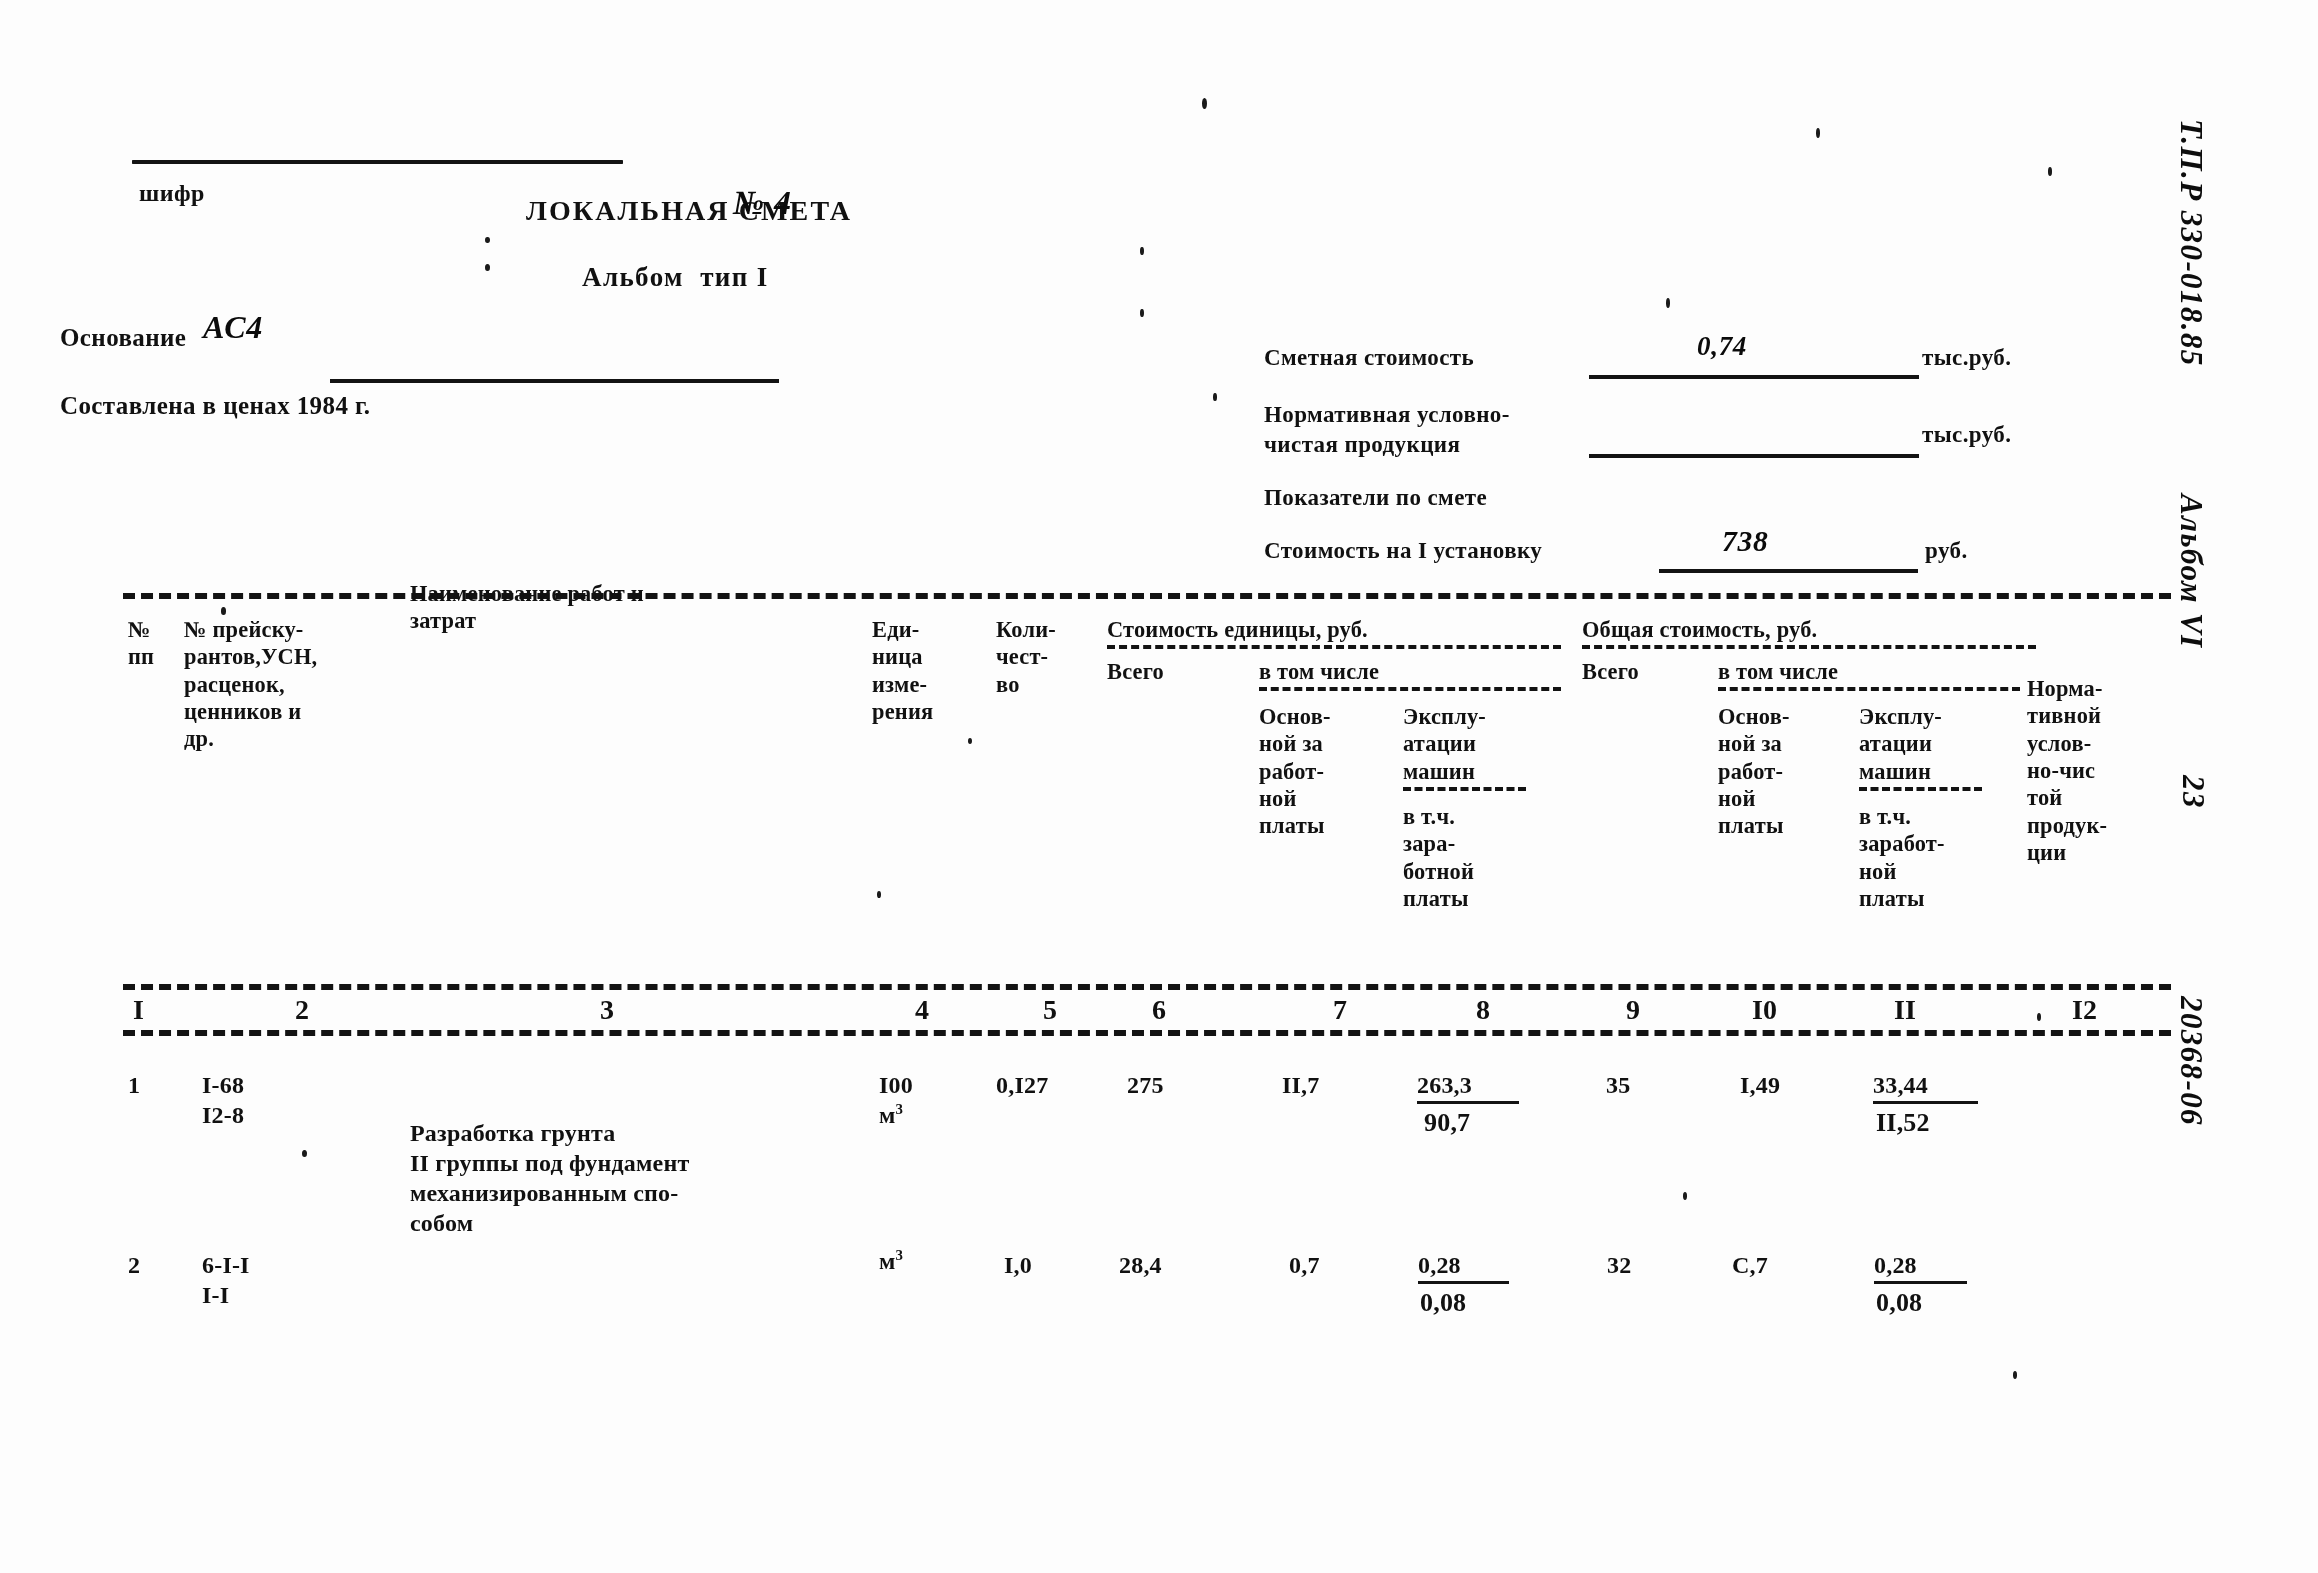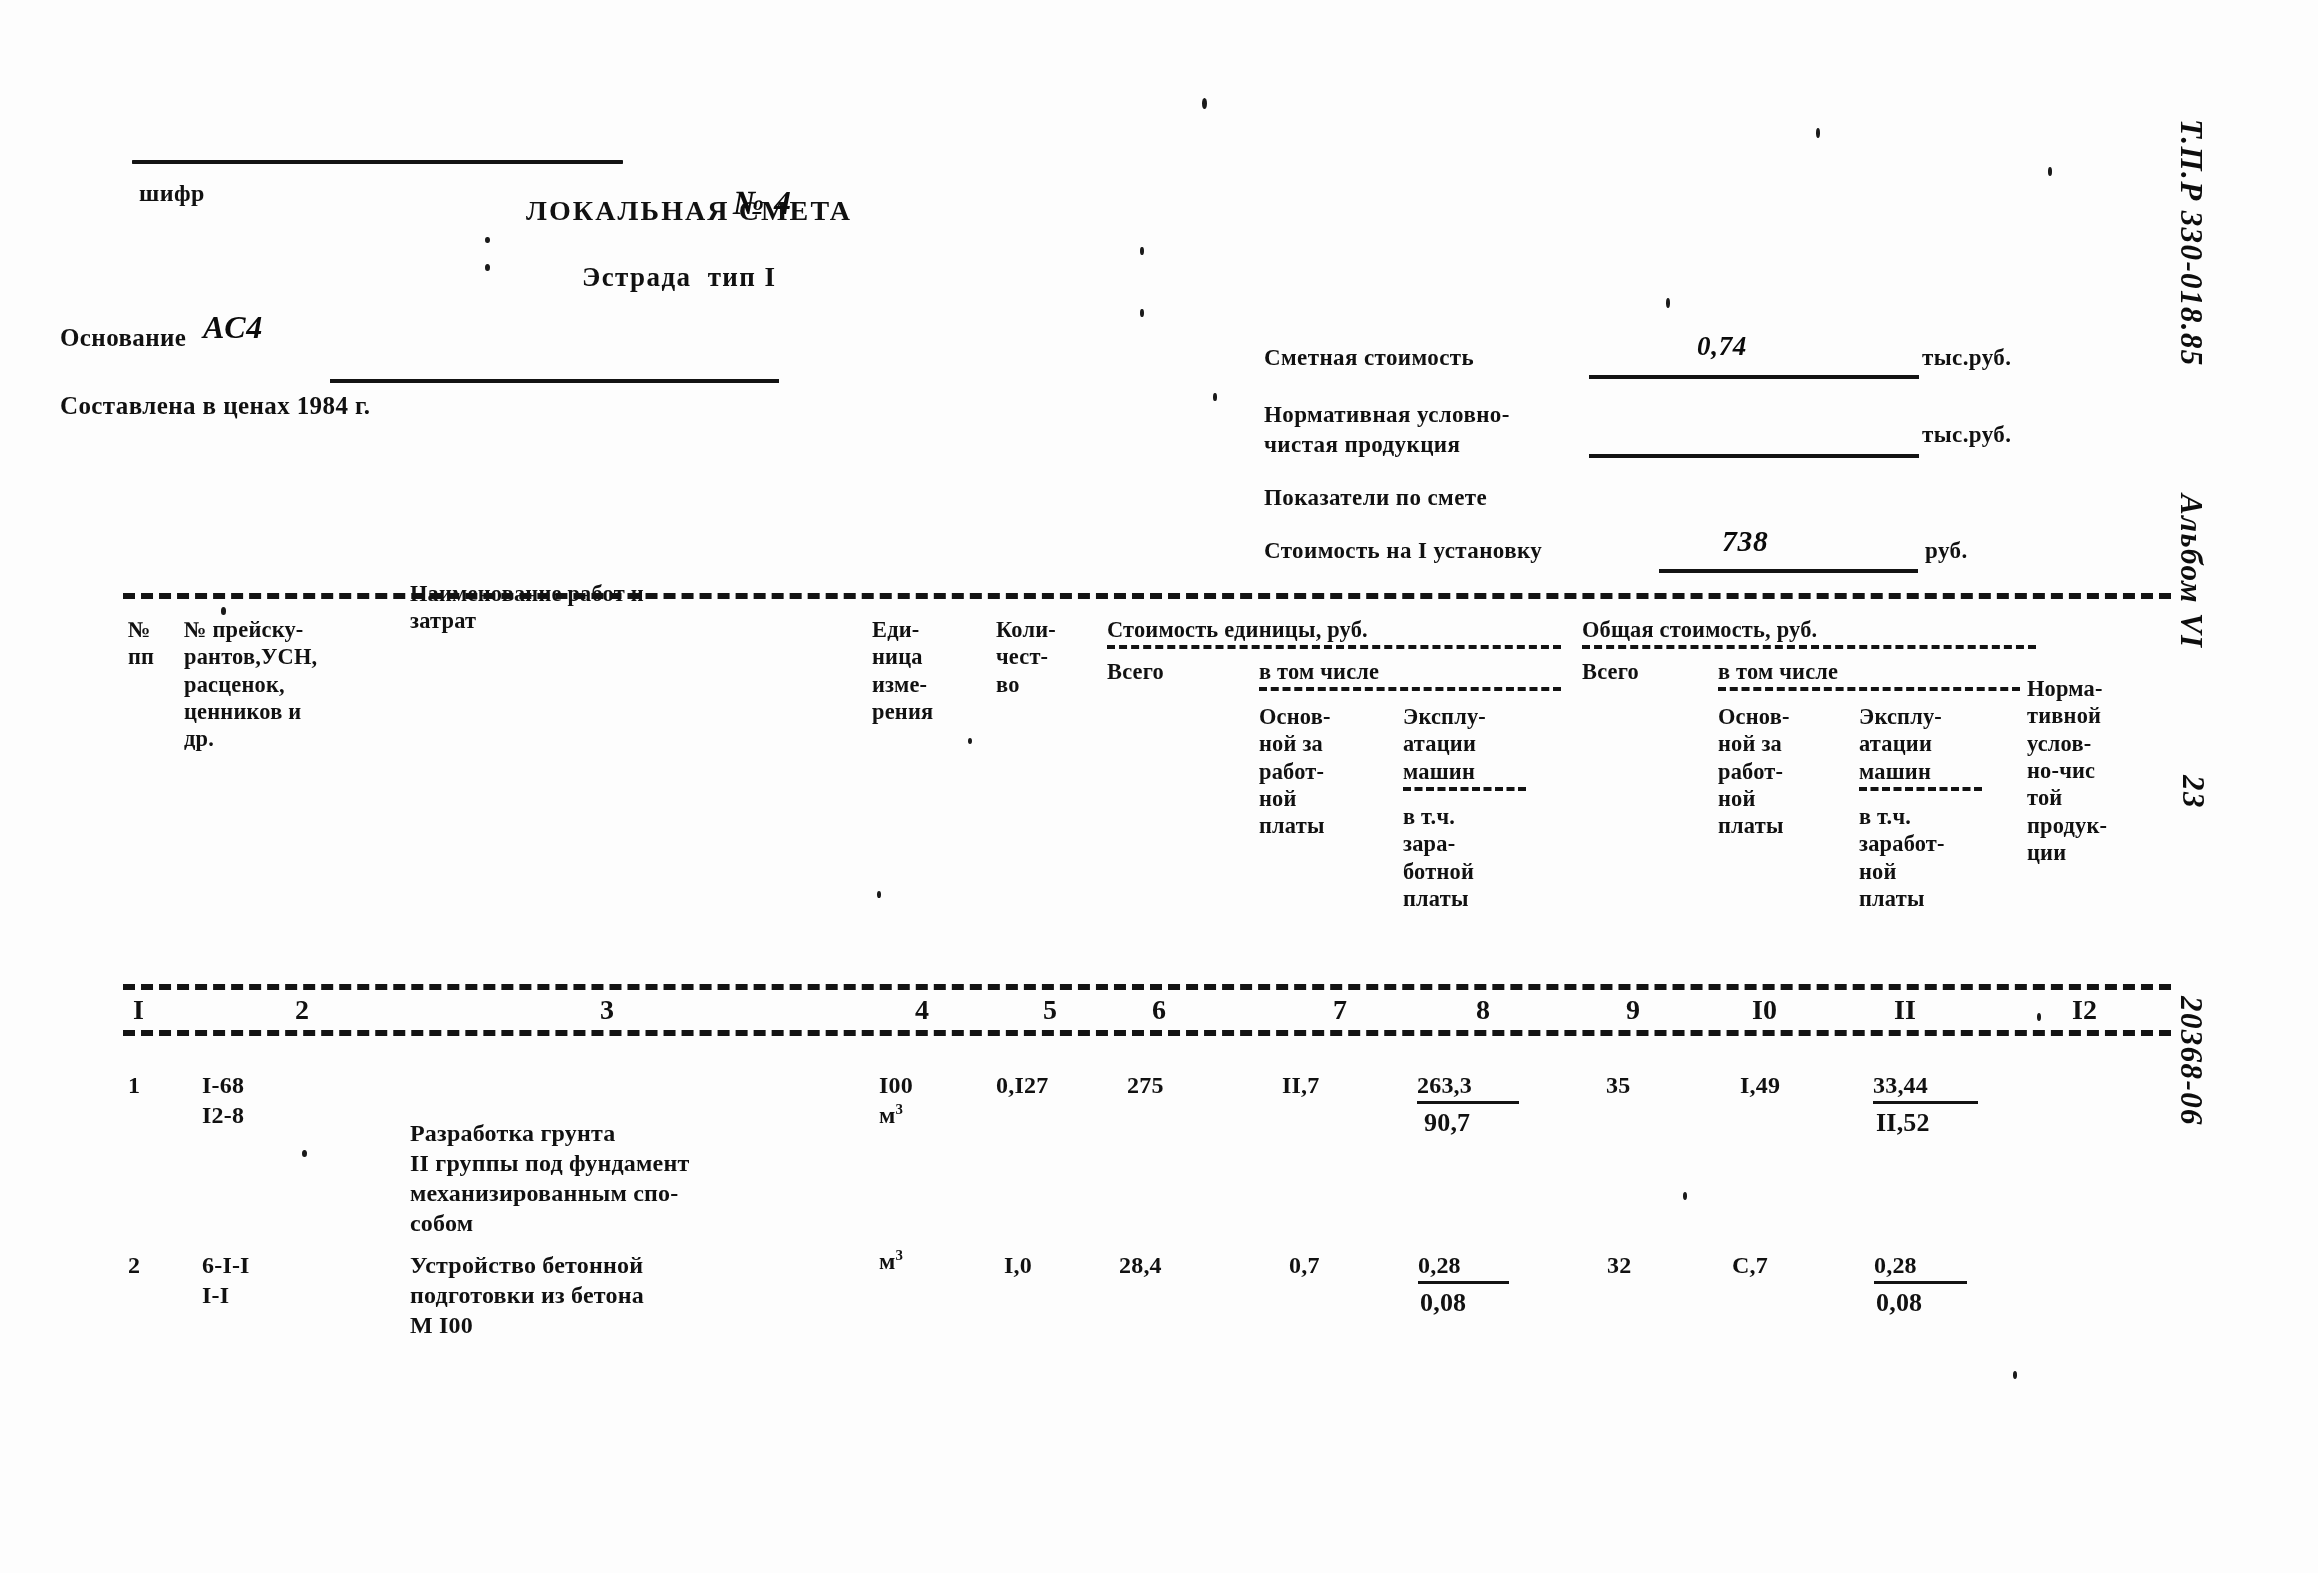--- a/index.html
+++ b/index.html
@@ -148,21 +148,21 @@
   <div class="t" id="shifr-label">шифр</div>
 
   <div class="t" id="osnovanie-label">Основание</div>
   <div class="hand" id="osnovanie-value">АС4</div>
   <div class="underline-span" style="left:330px; top:379px; width:449px;"></div>
 
   <div class="t" id="sostavlena">Составлена в ценах 1984 г.</div>
 
   <div class="t" id="doc-title">ЛОКАЛЬНАЯ СМЕТА</div>
   <div class="hand" id="doc-number">№ 4</div>
-  <div class="t" id="doc-subtitle">Эстрада  тип I</div>
+  <div class="t" id="doc-subtitle">Альбом  тип I</div>
 
   <div class="t field-label" id="f1-label">Сметная стоимость</div>
   <div class="hand" id="f1-value">0,74</div>
   <div class="underline-span" style="left:1589px; top:375px; width:330px;"></div>
   <div class="t" id="f1-unit">тыс.руб.</div>
 
   <div class="t field-label" id="f2-label-a">Нормативная условно-</div>
   <div class="t field-label" id="f2-label-b">чистая продукция</div>
   <div class="underline-span" style="left:1589px; top:454px; width:330px;"></div>
   <div class="t" id="f2-unit">тыс.руб.</div>
@@ -295,23 +295,20 @@
 
   <div class="cell frac-top" style="left:1873px; top:1070px; width:126px;">33,44</div>
   <div class="frac-line" style="left:1873px; top:1101px; width:105px;"></div>
   <div class="cell frac-bot" style="left:1876px; top:1107px; width:126px;">II,52</div>
 
   <div class="cell" style="left:2034px; top:1070px; width:126px;"></div>
 
   <div class="cell" style="left:128px; top:1250px; width:42px;">2</div>
   <div class="cell" style="left:202px; top:1250px; width:161px;">6-I-I
 I-I</div>
-  <div class="cell" style="left:410px; top:1250px; width:435px;">Устройство бетонной
-подготовки из бетона
-М I00</div>
 
   <div class="cell" style="left:879px; top:1246px; width:84px;">м<sup class="m3">3</sup></div>
 
   <div class="cell" style="left:1004px; top:1250px; width:105px;">I,0</div>
 
   <div class="cell" style="left:1119px; top:1250px; width:105px;">28,4</div>
 
   <div class="cell" style="left:1289px; top:1250px; width:98px;">0,7</div>
 
   <div class="cell frac-top" style="left:1418px; top:1250px; width:119px;">0,28</div>

